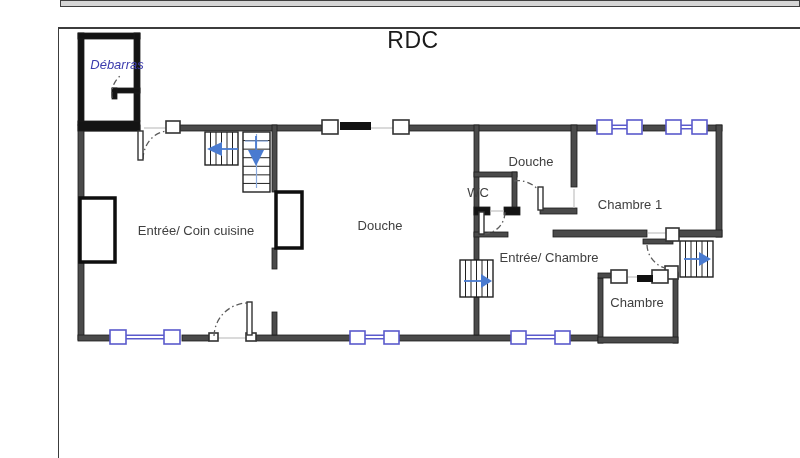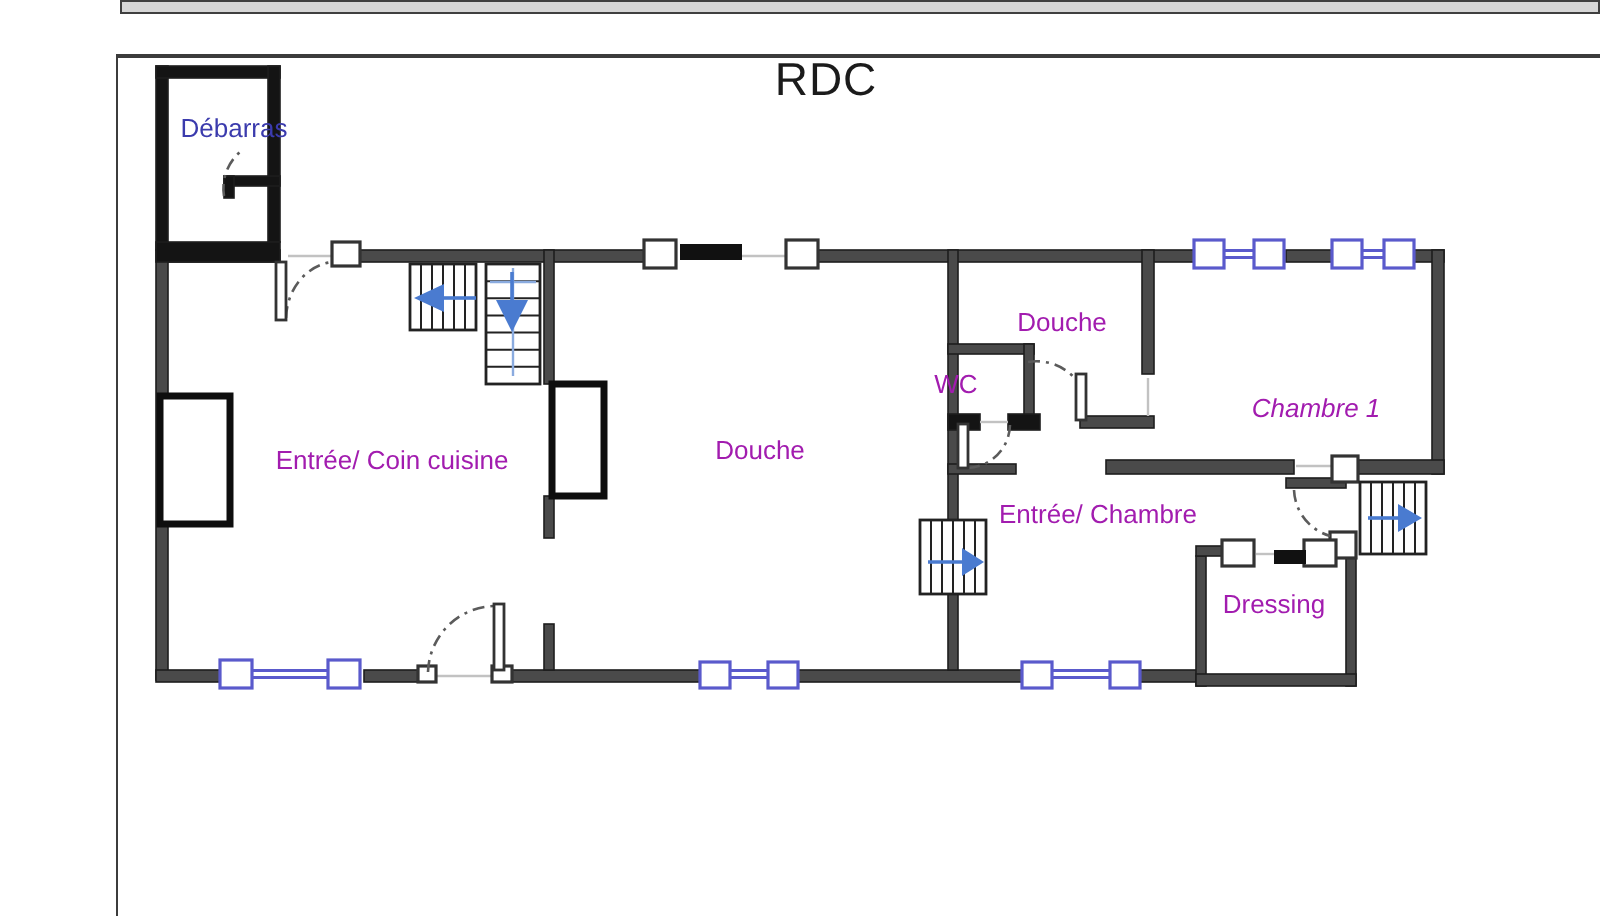--- a/index.html
+++ b/index.html
@@ -5,21 +5,21 @@
   html,body{margin:0;padding:0;background:#fff;}
   #stage{position:relative;width:800px;height:458px;background:#ffffff;overflow:hidden;
          font-family:"Liberation Sans",sans-serif;}
   .topbar{position:absolute;left:60px;top:0;width:740px;height:7px;
           background:#d6d6d6;border:1px solid #3f3f3f;box-sizing:border-box;}
   .frame-top{position:absolute;left:58px;top:27px;right:0;height:0;border-top:2px solid #3c3c3c;}
   .frame-left{position:absolute;left:58px;top:27px;bottom:0;width:0;border-left:1.5px solid #3c3c3c;}
   #plan-title{position:absolute;left:413px;top:40px;transform:translate(-50%,-50%);
               font-size:23px;color:#1b1b1b;letter-spacing:.5px;}
   .room-label{position:absolute;transform:translate(-50%,-50%);font-size:13px;
-              white-space:nowrap;color:#a21caf;}
+              white-space:nowrap;color:#404040;}
   svg{position:absolute;left:0;top:0;}
 </style>
 </head>
 <body>
 
 <div id="stage">
   <div class="topbar"></div>
   <div class="frame-top"></div>
   <div class="frame-left"></div>
   <div id="plan-title">RDC</div>
@@ -142,22 +142,22 @@
       <line x1="691" y1="241" x2="691" y2="277" stroke="#222222" stroke-width="1"></line>
       <line x1="696.5" y1="241" x2="696.5" y2="277" stroke="#222222" stroke-width="1"></line>
       <line x1="702" y1="241" x2="702" y2="277" stroke="#222222" stroke-width="1"></line>
       <line x1="707.5" y1="241" x2="707.5" y2="277" stroke="#222222" stroke-width="1"></line>
       <line x1="684" y1="259" x2="699" y2="259" stroke="#4a7bd0" stroke-width="1.8"></line>
       <polygon points="699,252 699,266 711,259" fill="#4a7bd0"></polygon>
       <rect x="80" y="198" width="35" height="64" fill="#ffffff" stroke="#0e0e0e" stroke-width="3.5"></rect>
       <rect x="276" y="192" width="26" height="56" fill="#ffffff" stroke="#0e0e0e" stroke-width="3.5"></rect>
     </svg>
   <div id="labels">
-      <div class="room-label" style="left: 117px; top: 64px; color: rgb(59, 59, 173);">Débarras</div>
+      <div class="room-label" style="left: 117px; top: 64px; color: rgb(59, 59, 173); font-style: italic;">Débarras</div>
       <div class="room-label" style="left: 196px; top: 230px;">Entrée/ Coin cuisine</div>
       <div class="room-label" style="left: 380px; top: 225px;">Douche</div>
       <div class="room-label" style="left: 531px; top: 161px;">Douche</div>
       <div class="room-label" style="left: 478px; top: 192px;">WC</div>
-      <div class="room-label" style="left: 658px; top: 204px; font-style: italic;">Chambre 1</div>
+      <div class="room-label" style="left: 630px; top: 204px;">Chambre 1</div>
       <div class="room-label" style="left: 549px; top: 257px;">Entrée/ Chambre</div>
-      <div class="room-label" style="left: 637px; top: 302px;">Dressing</div>
+      <div class="room-label" style="left: 637px; top: 302px;">Chambre</div>
     </div>
 </div>
 
 </body></html>

